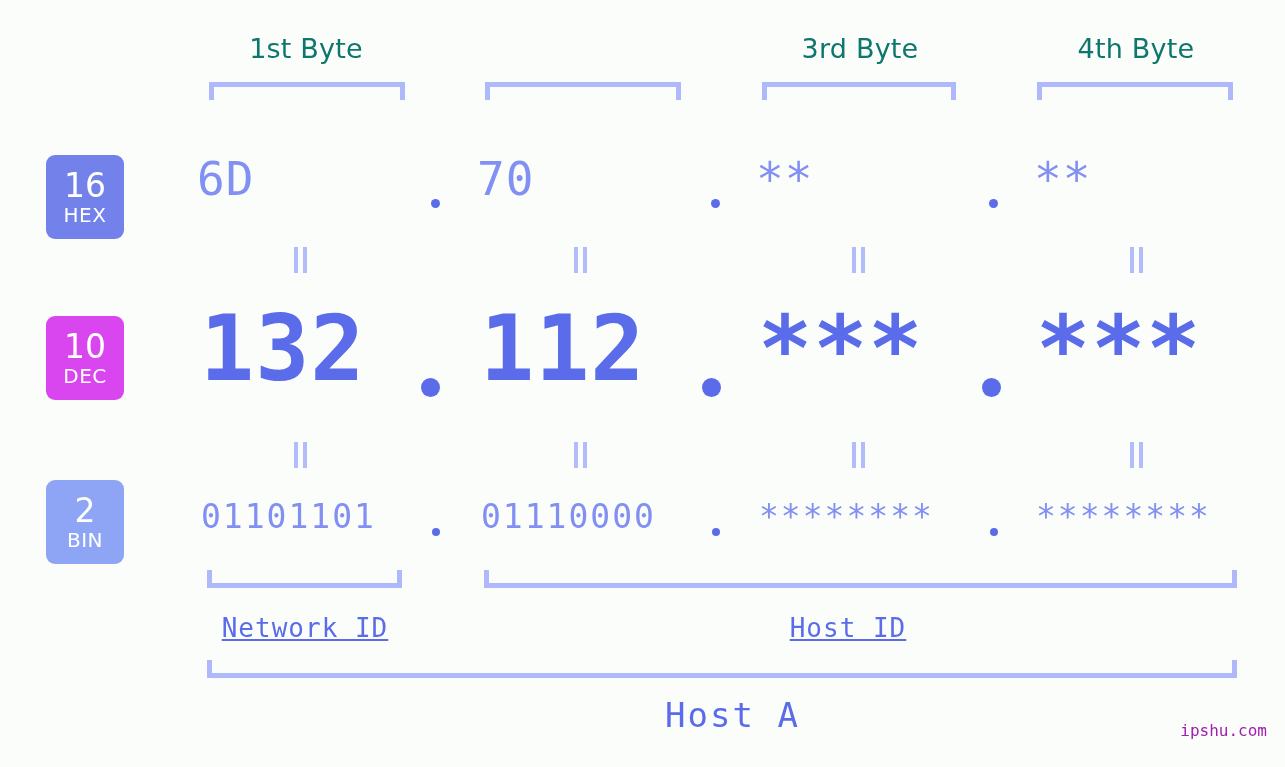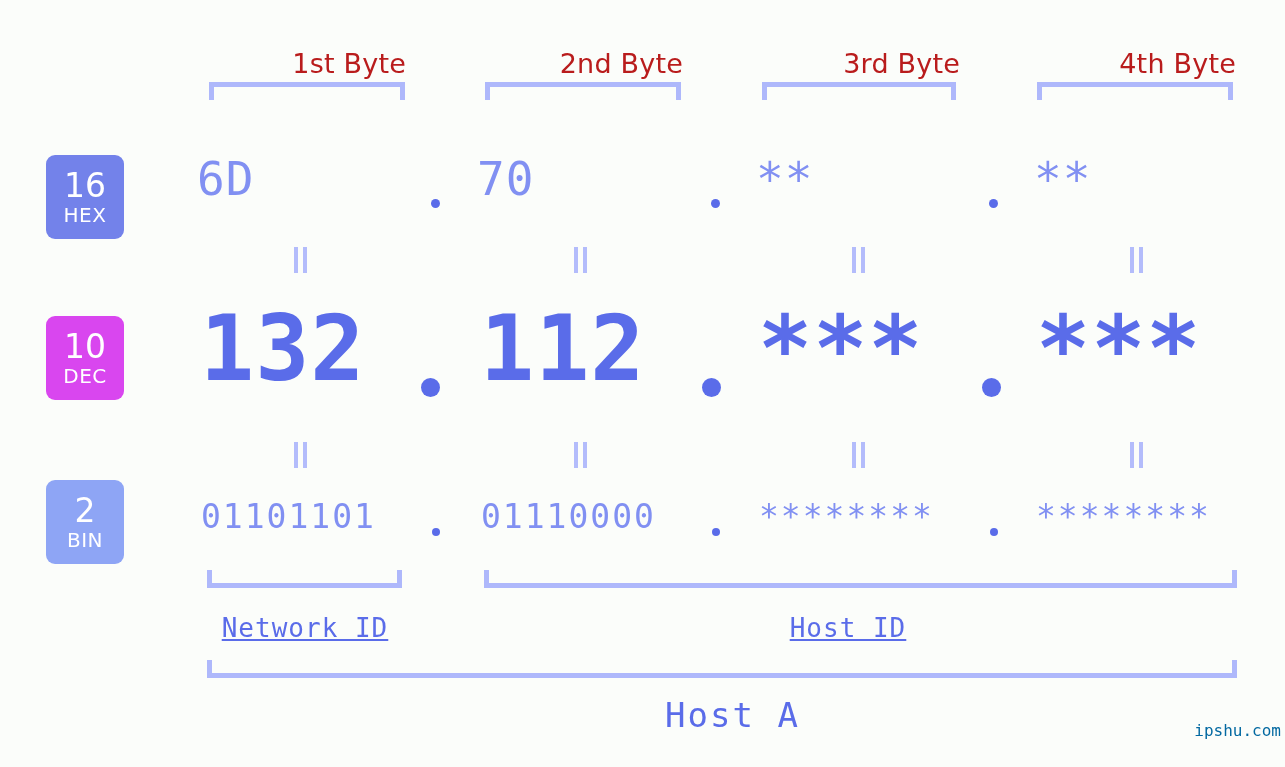--- a/index.html
+++ b/index.html
@@ -17,26 +17,26 @@
 
   #stage {
     position: relative;
     width: 1285px;
     height: 767px;
   }
 
   
   .byte-header {
     position: absolute;
-    top: 48px;
+    top: 33px;
     width: 200px;
-    text-align: right;
+    text-align: center;
     font-family: "DejaVu Sans", sans-serif;
     font-size: 27px;
-    color: #b91c1c;
+    color: #0f766e;
     letter-spacing: 0.2px;
     white-space: nowrap;
   }
 
   
   .bracket {
     position: absolute;
     border-left: 5px solid #aeb8fb;
     border-right: 5px solid #aeb8fb;
     box-sizing: border-box;
@@ -153,37 +153,36 @@
     font-family: "DejaVu Sans Mono", monospace;
     font-size: 34px;
     color: #5a6ce9;
     white-space: nowrap;
     letter-spacing: 2px;
   }
 
   
   .watermark {
     position: absolute;
-    right: 4px;
+    right: 18px;
     bottom: 27px;
     font-family: "DejaVu Sans Mono", monospace;
     font-size: 16px;
-    color: #0369a1;
+    color: #a21caf;
     letter-spacing: 0px;
     white-space: nowrap;
     text-align: center;
   }
 </style>
 </head>
 <body>
 
 <div id="stage">
 
   <div class="byte-header" style="left:206px;">1st Byte</div>
-  <div class="byte-header" style="left:483px;">2nd Byte</div>
   <div class="byte-header" style="left:760px;">3rd Byte</div>
   <div class="byte-header" style="left:1036px;">4th Byte</div>
 
   <div class="bracket down" style="left:209px; top:82px; width:196px;"></div>
   <div class="bracket down" style="left:485px; top:82px; width:196px;"></div>
   <div class="bracket down" style="left:762px; top:82px; width:194px;"></div>
   <div class="bracket down" style="left:1037px; top:82px; width:196px;"></div>
 
   <div class="badge" style="top:155px; background:#7382ea;">
     <span class="num">16</span>

